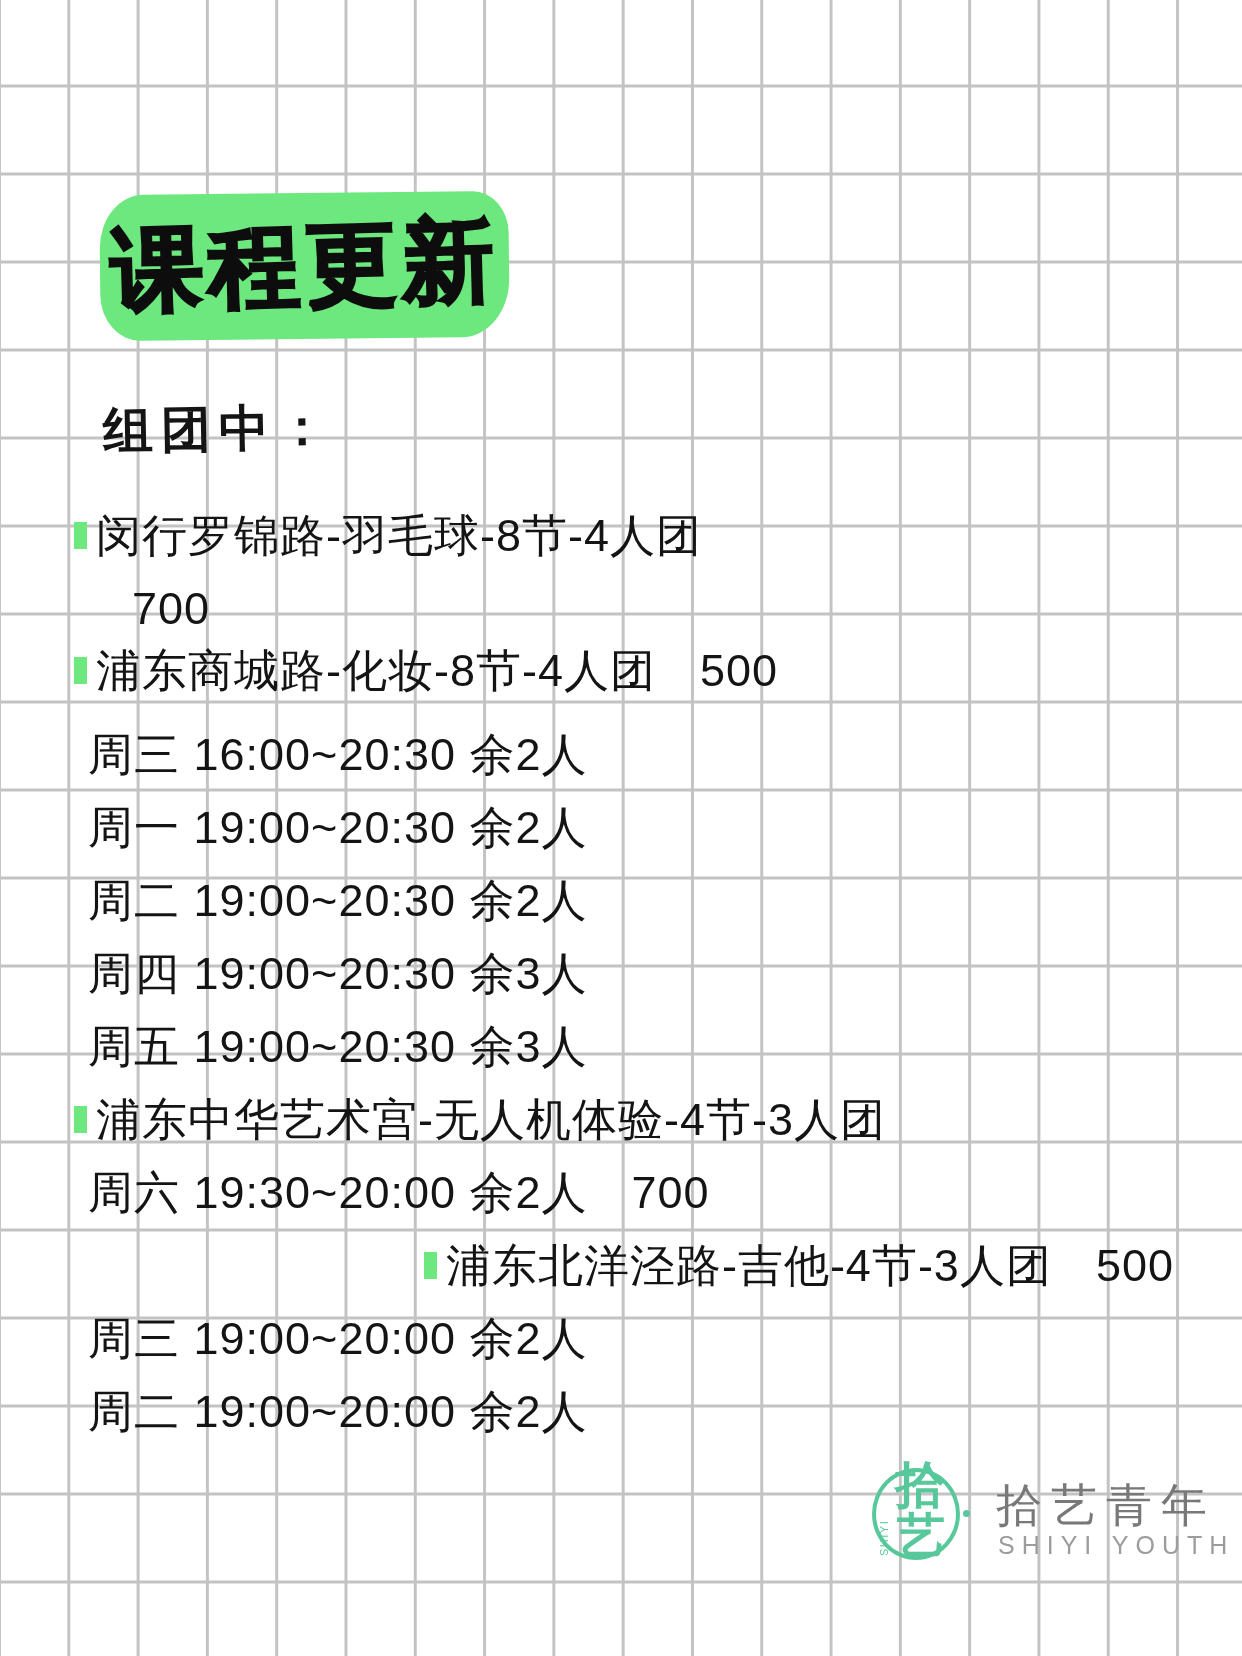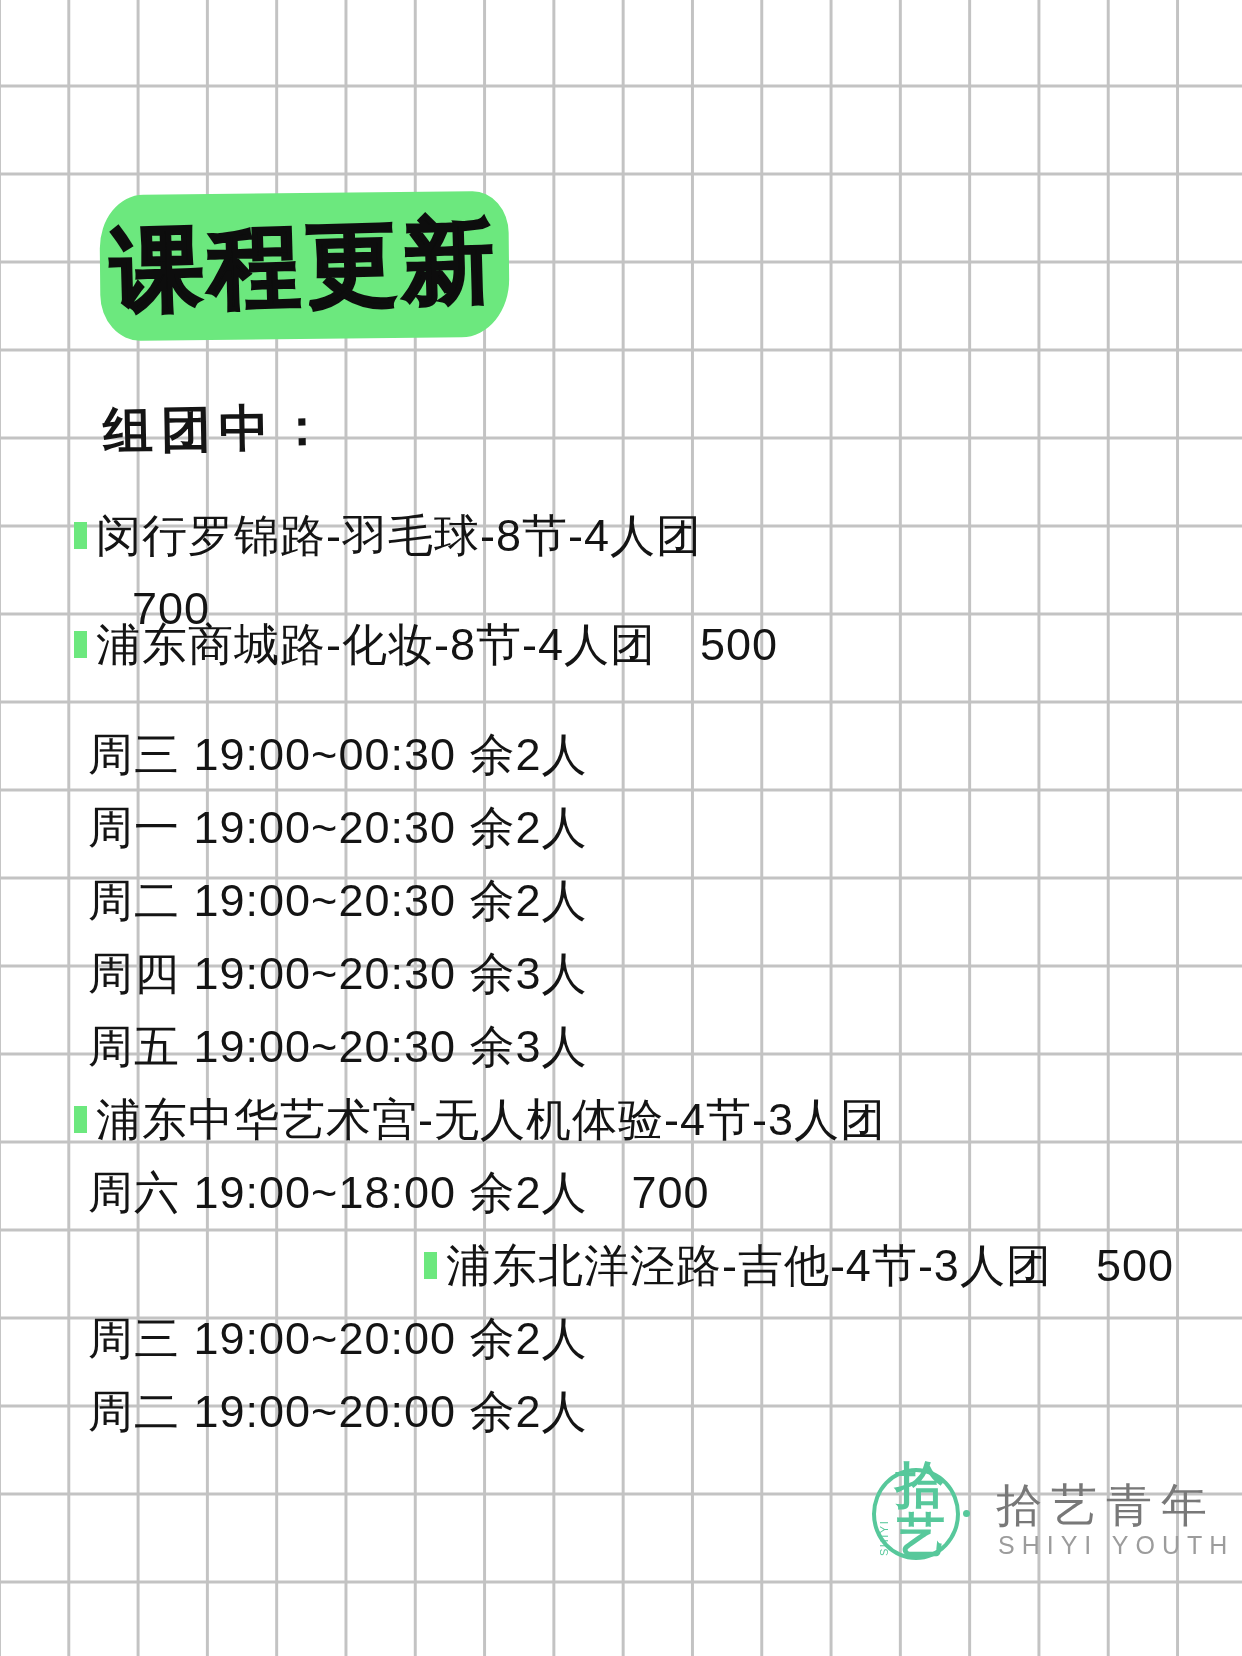--- a/index.html
+++ b/index.html
@@ -98,28 +98,28 @@
 
 <div class="title-badge">
   <span class="title-text">课程更新</span>
 </div>
 
 <div class="section-heading">组团中：</div>
 
 <div class="course-list" id="course-list">
     <div class="row" style="top: 499px;"><span class="bullet"></span><span class="row-text">闵行罗锦路-羽毛球-8节-4人团</span></div>
     <div class="row no-bullet" style="top: 572px;"><span class="price">700</span></div>
-    <div class="row" style="top: 608px;"><span class="bullet"></span><span class="row-text">浦东商城路-化妆-8节-4人团</span><span class="price">500</span></div>
-    <div class="row no-bullet" style="top: 718px;"><span class="row-text">周三 19:00~00:30 余2人</span></div>
+    <div class="row" style="top: 634px;"><span class="bullet"></span><span class="row-text">浦东商城路-化妆-8节-4人团</span><span class="price">500</span></div>
+    <div class="row no-bullet" style="top: 718px;"><span class="row-text">周三 16:00~20:30 余2人</span></div>
     <div class="row no-bullet" style="top: 791px;"><span class="row-text">周一 19:00~20:30 余2人</span></div>
     <div class="row no-bullet" style="top: 864px;"><span class="row-text">周二 19:00~20:30 余2人</span></div>
     <div class="row no-bullet" style="top: 937px;"><span class="row-text">周四 19:00~20:30 余3人</span></div>
     <div class="row no-bullet" style="top: 1010px;"><span class="row-text">周五 19:00~20:30 余3人</span></div>
     <div class="row" style="top: 1083px;"><span class="bullet"></span><span class="row-text">浦东中华艺术宫-无人机体验-4节-3人团</span></div>
-    <div class="row no-bullet" style="top: 1156px;"><span class="row-text">周六 19:00~18:00 余2人</span><span class="price">700</span></div>
+    <div class="row no-bullet" style="top: 1156px;"><span class="row-text">周六 19:30~20:00 余2人</span><span class="price">700</span></div>
     <div class="row" style="top: 1229px; justify-content: flex-end;"><span class="bullet"></span><span class="row-text">浦东北洋泾路-吉他-4节-3人团</span><span class="price">500</span></div>
     <div class="row no-bullet" style="top: 1302px;"><span class="row-text">周三 19:00~20:00 余2人</span></div>
     <div class="row no-bullet" style="top: 1375px;"><span class="row-text">周二 19:00~20:00 余2人</span></div>
   </div>
 
 <div class="logo">
   <div class="logo-mark">
     <span class="logo-circle"></span>
     <span class="logo-char-top">拾</span>
     <span class="logo-char-bottom">艺</span>

